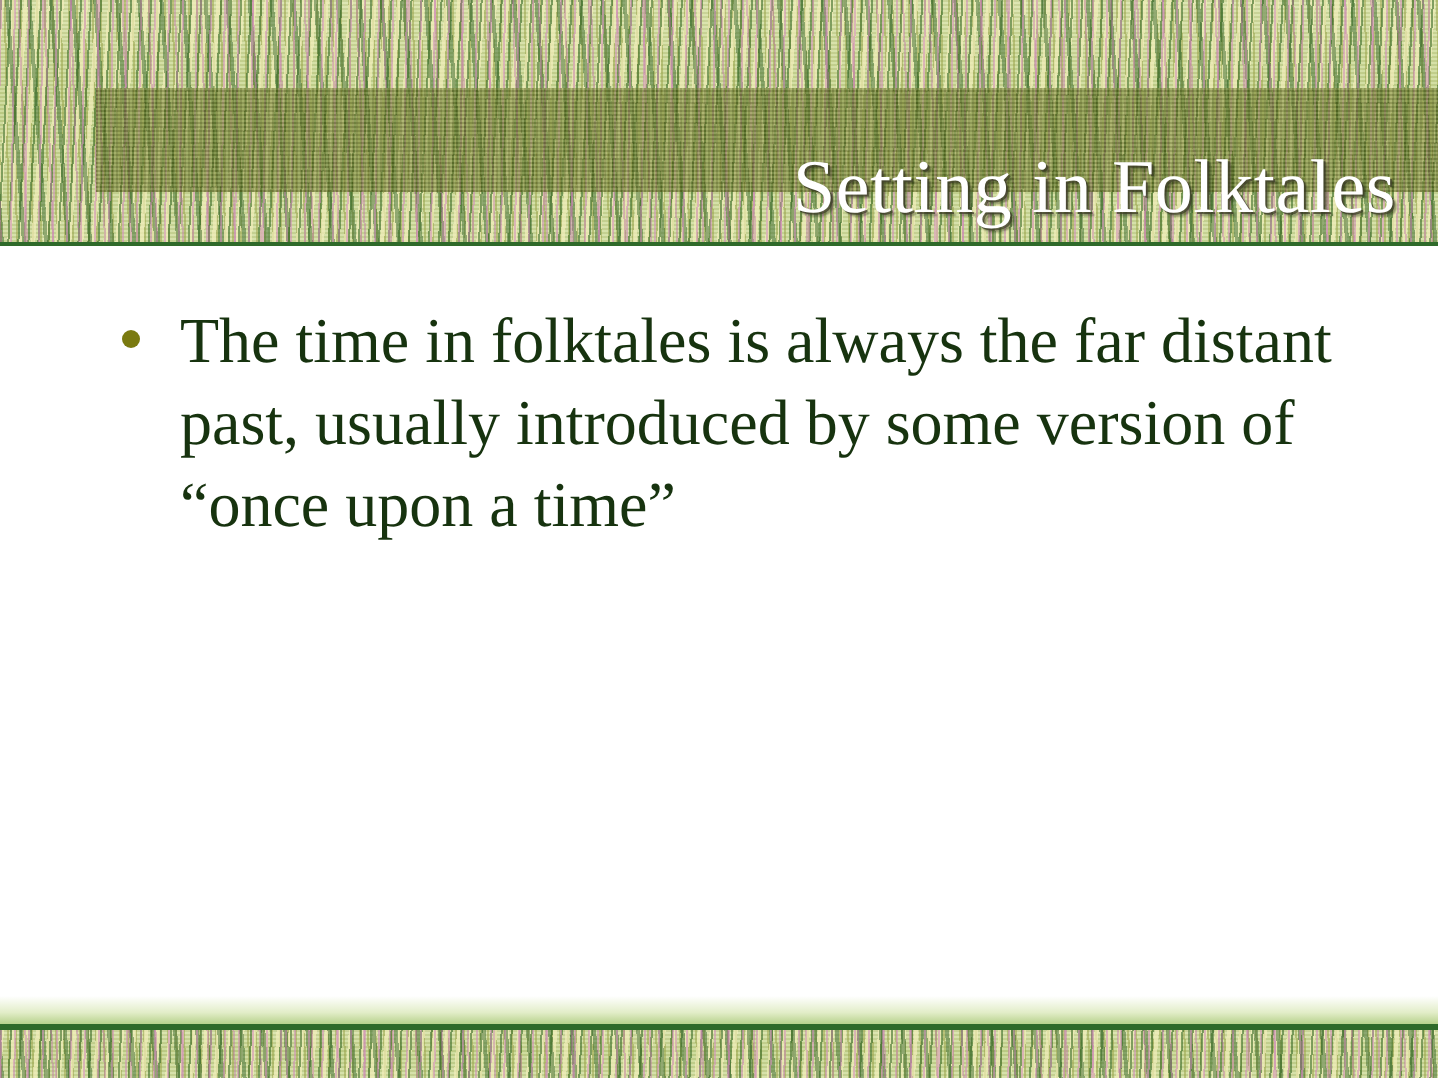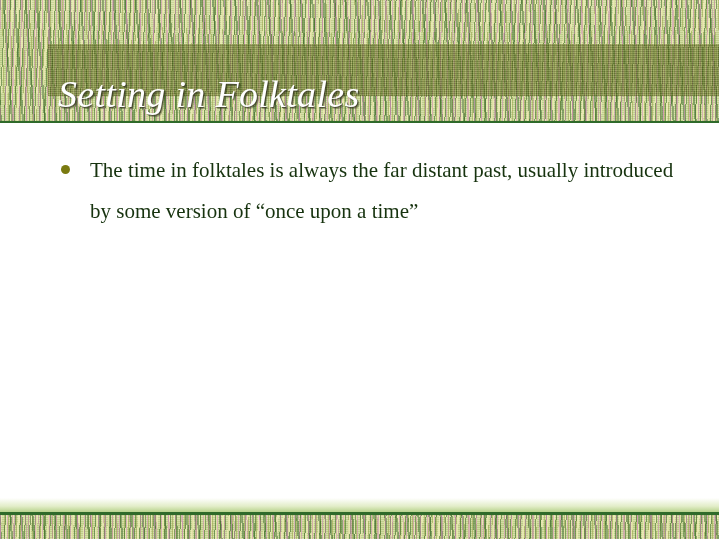--- a/index.html
+++ b/index.html
@@ -87,29 +87,29 @@
         rgba(0,0,0,0.10) 0px, rgba(0,0,0,0.10) 1px,
         rgba(255,255,255,0.08) 1px, rgba(255,255,255,0.08) 2px);
   }
 
   .title-text {
     position: absolute;
     left: 58px;
     top: 39px;
     width: 640px;
     font-size: 38px;
-    font-style: italic;
     font-weight: normal;
     color: #ffffff;
     letter-spacing: 0.3px;
     line-height: 60px;
     white-space: nowrap;
     text-shadow:
        1px 1px 0 rgba(60,60,40,0.75),
        2px 2px 1px rgba(40,50,20,0.45);
+    text-align: right;
   }
 
   
   .body-area {
     position: absolute;
     left: 0;
     top: 123px;
     width: 719px;
     height: 377px;
     background: #ffffff;
@@ -122,21 +122,21 @@
     width: 620px;
     margin: 0;
     padding: 0;
     list-style: none;
   }
 
   .bullet-item {
     position: relative;
     padding-left: 34px;
     margin: 0 0 0 0;
-    font-size: 21px;
+    font-size: 32px;
     line-height: 41px;
     color: #17330f;
   }
 
   .bullet-dot {
     position: absolute;
     left: 5px;
     top: 15px;
     width: 9px;
     height: 9px;

